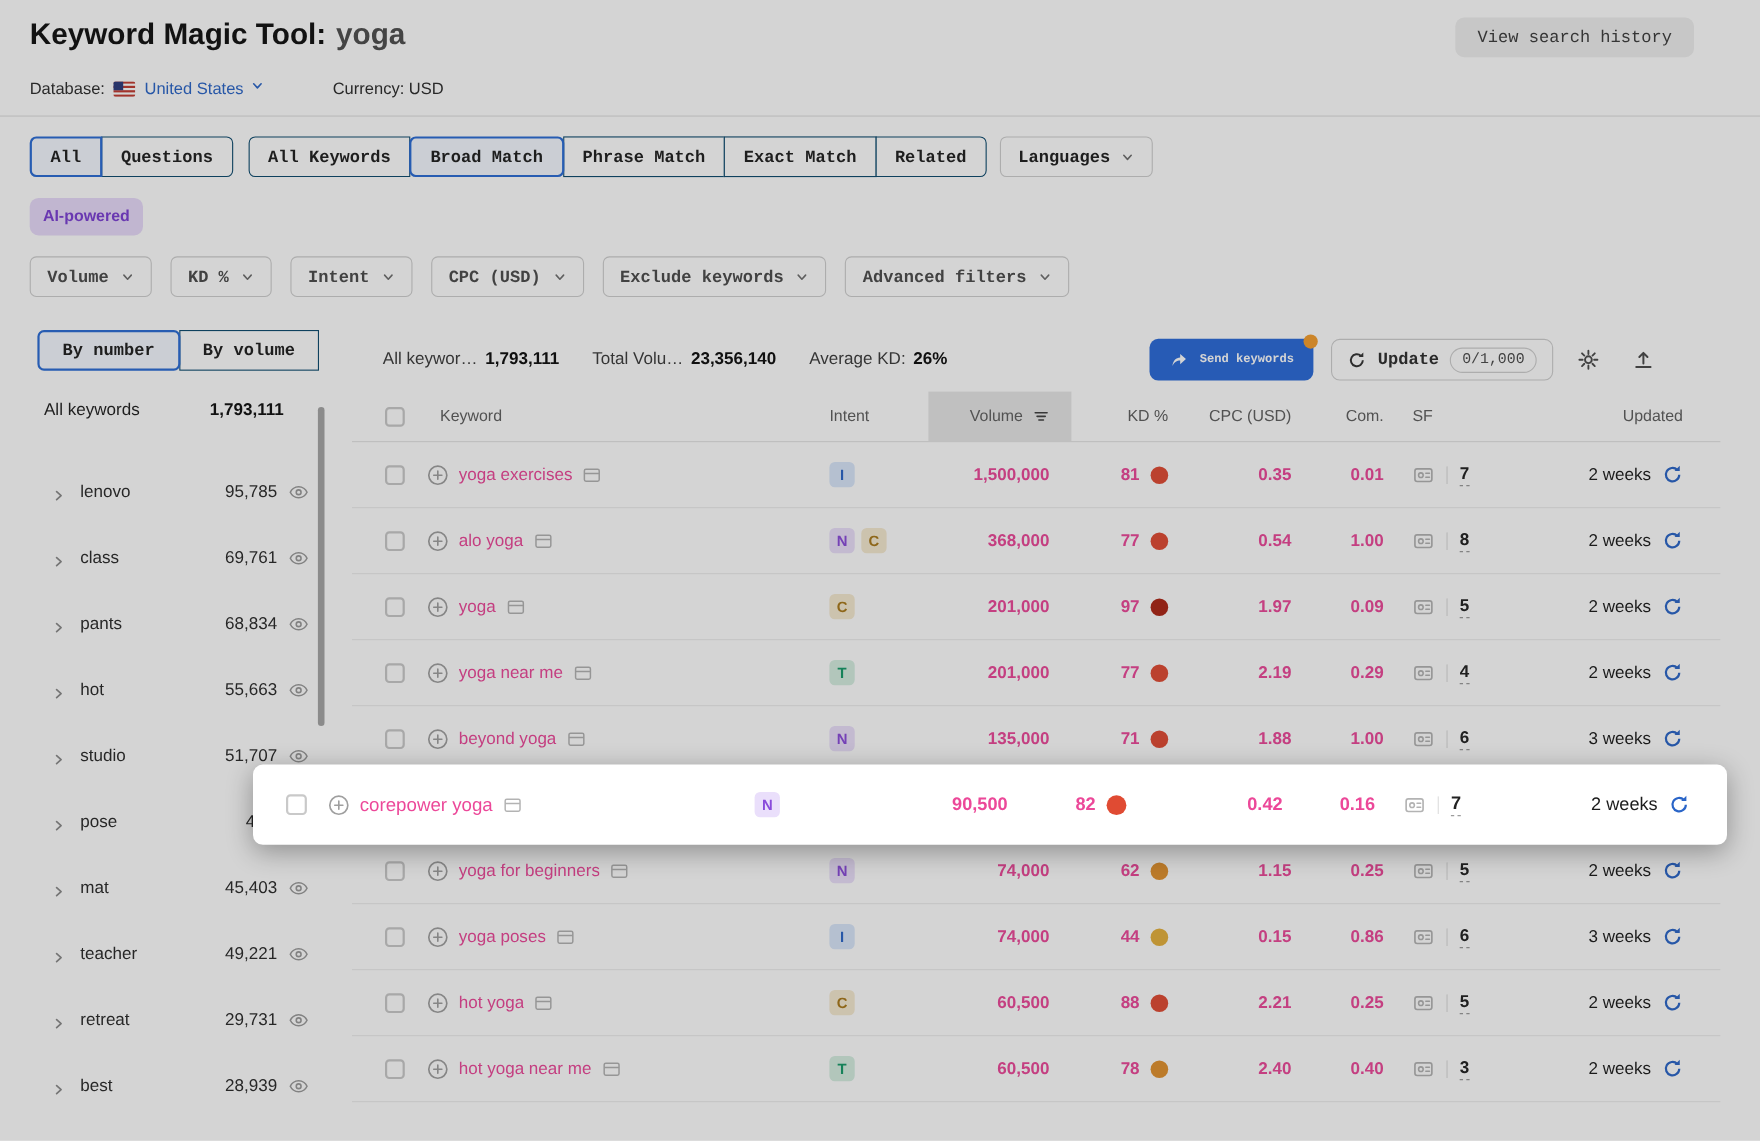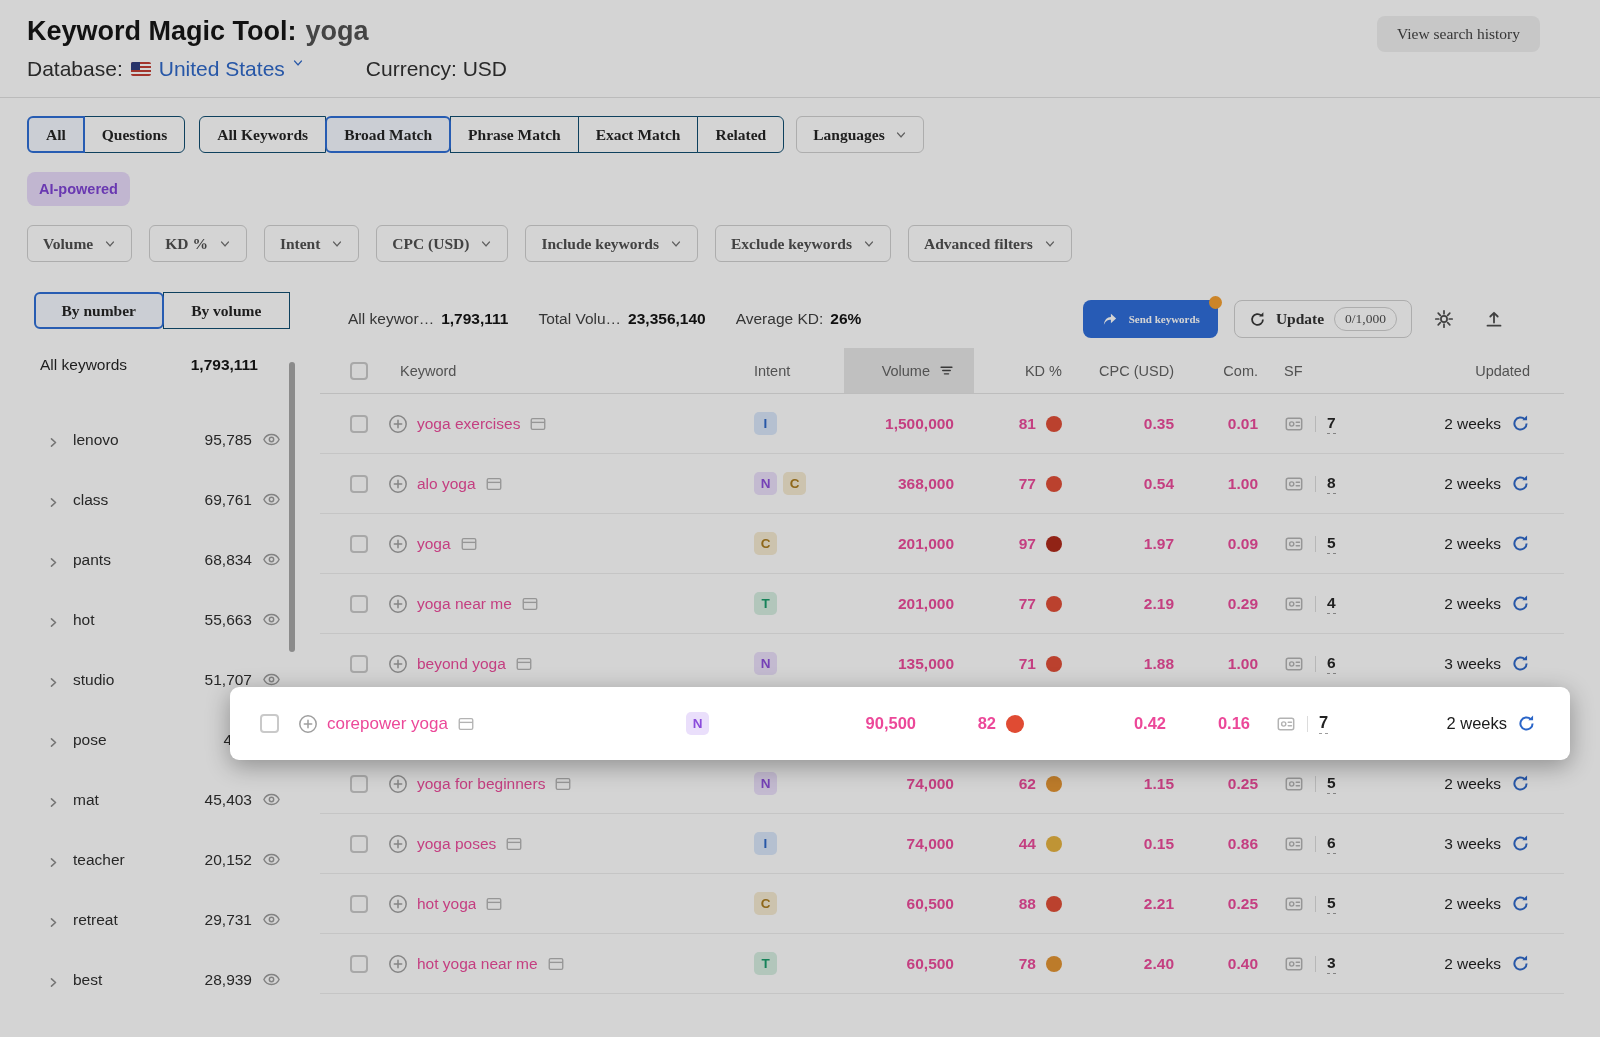--- a/index.html
+++ b/index.html
@@ -1,31 +1,31 @@
 <!DOCTYPE html>
 <html><head>
 <meta charset="utf-8">
 <style>
   *{margin:0;padding:0;box-sizing:border-box}
   html,body{width:1600px;height:1037px;overflow:hidden}
   body{font-family:"Liberation Sans","DejaVu Sans",sans-serif;background:#fff;color:#1f1f1f;position:relative}
-  button{font-family:Liberation Serif, serif;cursor:pointer}
+  button{font-family:Liberation Mono, monospace;cursor:pointer}
   .icon{display:inline-block;flex:none}
   svg{display:block}
 
   
   .dim{position:absolute;inset:0;background:rgba(24,24,26,0.19);z-index:50;pointer-events:none}
 
   
   .topbar{padding:16px 60px 0 27px}
   .title-row{display:flex;justify-content:space-between;align-items:flex-start}
   h1{font-size:27px;font-weight:700;color:#111}
   h1 .query{color:#4e4e4e;font-weight:600;margin-left:9px}
   .history-btn{height:36px;padding:0 20px;background:#efefef;border:0;border-radius:8px;font-size:15.5px;color:#3d3d3d;font-weight:500}
-  .db-row{margin-top:5px;padding-bottom:16px;font-size:21px;display:flex;align-items:center;color:#2d2d2d}
+  .db-row{margin-top:20px;padding-bottom:16px;font-size:15px;display:flex;align-items:center;color:#2d2d2d}
   .flag{width:20px;height:14px;margin:0 8px;border-radius:2px;overflow:hidden}
   .db-link{color:#2a65c8;font-weight:500;display:inline-flex;align-items:flex-start;gap:7px;cursor:pointer}
   .db-link .icon{width:12px;height:12px}
   .currency{margin-left:62px}
   .divider{height:1px;background:#e0e0e0}
 
   
   .controls{padding:18px 27px 20px}
   .tabs-row{display:flex;align-items:center}
   .seg{display:flex}
@@ -258,26 +258,20 @@
           <use href="#i-chev"></use>
         </svg>
       </button>
     <button class="filter-btn">
         <span>CPC (USD)</span>
         <svg class="icon">
           <use href="#i-chev"></use>
         </svg>
       </button>
     <button class="filter-btn">
-        <span>Include keywords</span>
-        <svg class="icon">
-          <use href="#i-chev"></use>
-        </svg>
-      </button>
-    <button class="filter-btn">
         <span>Exclude keywords</span>
         <svg class="icon">
           <use href="#i-chev"></use>
         </svg>
       </button>
     <button class="filter-btn">
         <span>Advanced filters</span>
         <svg class="icon">
           <use href="#i-chev"></use>
         </svg>
@@ -362,21 +356,21 @@
       <span class="g-count">45,403</span>
       <svg class="icon eye">
           <use href="#i-eye"></use>
         </svg>
     </div>
     <div class="side-item">
       <svg class="icon chev-r">
           <use href="#i-chev-r"></use>
         </svg>
       <span class="g-name">teacher</span>
-      <span class="g-count">20,152</span>
+      <span class="g-count">49,221</span>
       <svg class="icon eye">
           <use href="#i-eye"></use>
         </svg>
     </div>
     <div class="side-item">
       <svg class="icon chev-r">
           <use href="#i-chev-r"></use>
         </svg>
       <span class="g-name">retreat</span>
       <span class="g-count">29,731</span>

